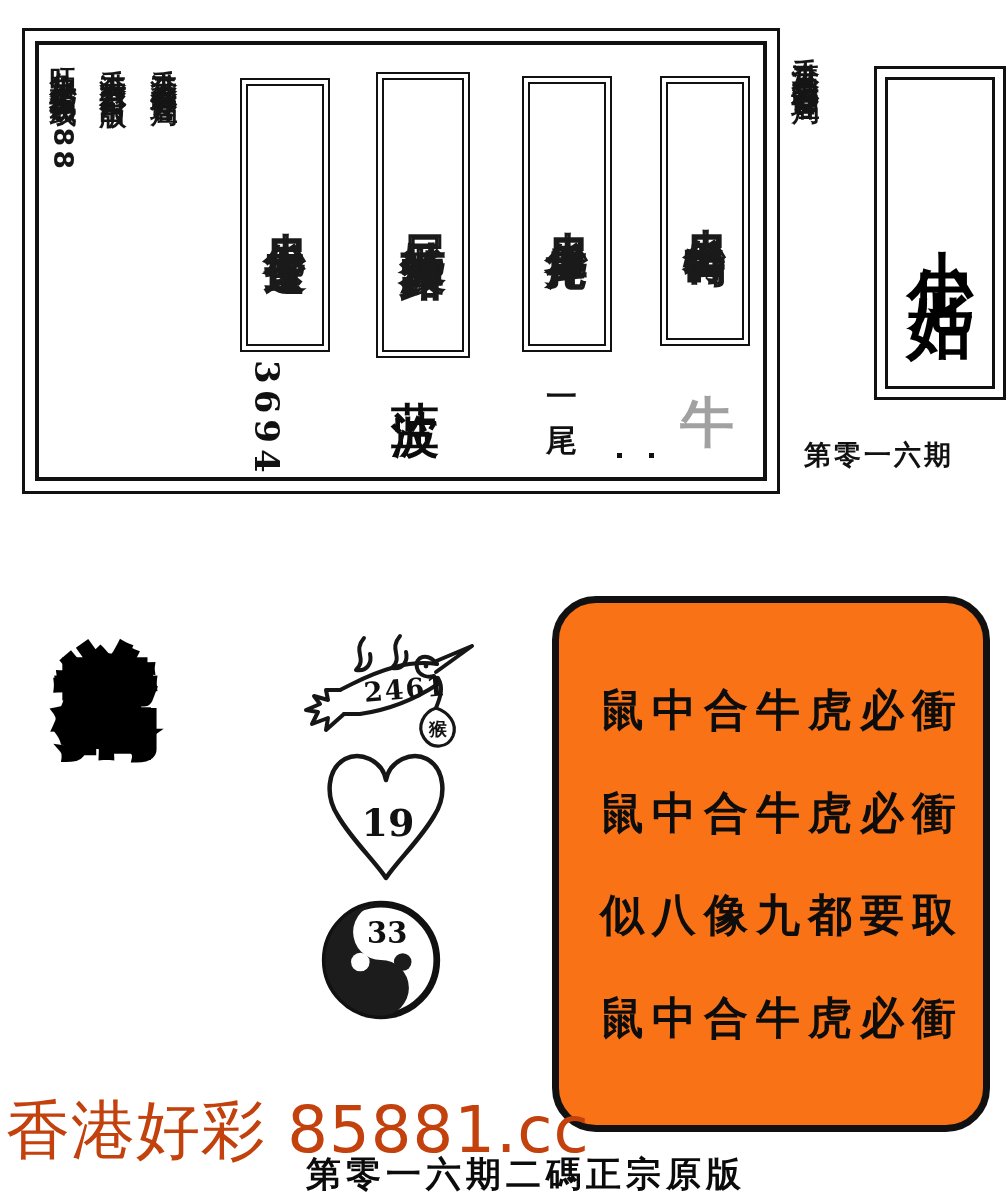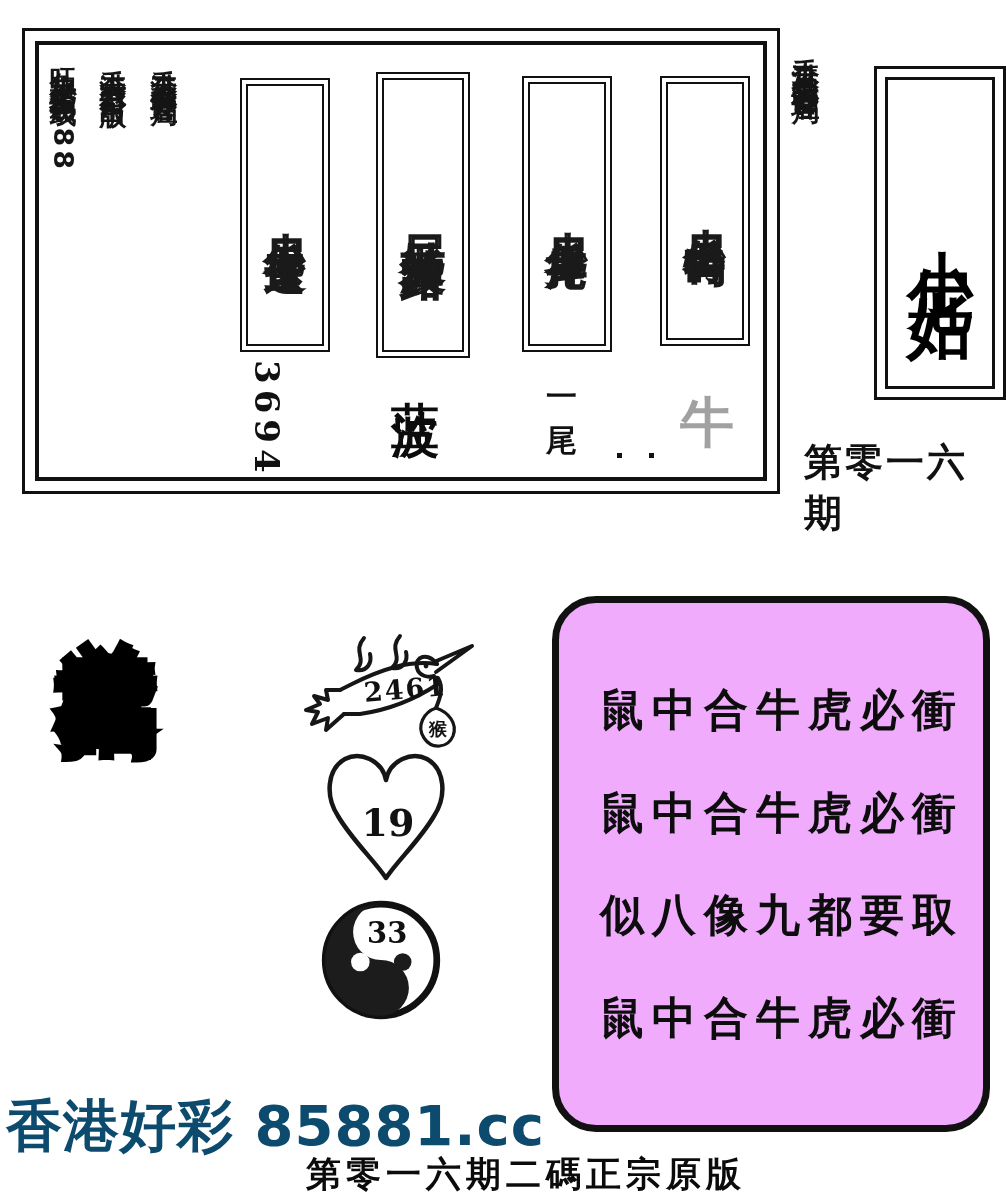--- a/index.html
+++ b/index.html
@@ -26,40 +26,40 @@
 
   .side-col{writing-mode:vertical-rl;text-orientation:mixed;font-size:27px;
         line-height:1;letter-spacing:4px;font-weight:600;color:#151515;}
 
   .brand-outer{position:absolute;border:3px solid #111;}
   .brand-inner{position:absolute;inset:8px;border:3px solid #111;
         display:flex;align-items:center;justify-content:center;}
   .brand-title{writing-mode:vertical-rl;text-orientation:upright;font-size:66px;
         font-weight:900;letter-spacing:24px;color:#000;line-height:1;}
 
-  .issue-no{font-family:"DejaVu Serif",serif;font-size:38px;font-weight:600;
+  .issue-no{font-family:"DejaVu Serif",serif;font-size:27px;font-weight:600;
         letter-spacing:3px;color:#111;}
 
   .big-title{writing-mode:vertical-rl;text-orientation:upright;font-size:100px;
         font-weight:900;letter-spacing:6px;line-height:1.04;color:#000;z-index:2;}
 
-  .verse-box{position:absolute;border:7px solid #111;border-radius:44px;background:#f0abfc;
+  .verse-box{position:absolute;border:7px solid #111;border-radius:44px;background:#f97316;
         display:flex;flex-direction:column;justify-content:space-evenly;
         padding:26px 24px 26px 41px;box-sizing:border-box;}
   .verse-line{font-family:"DejaVu Serif",serif;font-size:44px;font-weight:700;
         letter-spacing:8px;white-space:nowrap;color:#0d0d0d;line-height:1;}
 
   .value-num{font-family:"DejaVu Serif",serif;font-weight:700;font-size:34px;
         letter-spacing:6px;line-height:1;}
   .wave-val{font-weight:900;font-size:48px;letter-spacing:10px;line-height:1;color:#0c0c0c;}
   .tail-val{font-size:31px;font-weight:700;letter-spacing:22px;line-height:1;}
   .faded-zodiac{font-size:54px;font-weight:700;color:#919191;opacity:.85;line-height:1;}
   .dot{display:inline-block;width:5px;height:5px;background:#111;}
 
-  .watermark{font-size:56px;font-weight:700;letter-spacing:1px;color:#0c4a6e;
+  .watermark{font-size:64px;font-weight:400;letter-spacing:1px;color:#c2410c;
         white-space:nowrap;z-index:1;line-height:1;}
   .caption{font-family:"DejaVu Serif",serif;font-size:35px;font-weight:700;
         letter-spacing:5px;white-space:nowrap;color:#0b0b0b;z-index:3;line-height:1;}
 
   svg{display:block;}
   .ln{fill:none;stroke:#161616;stroke-width:4;stroke-linecap:round;stroke-linejoin:round;}
 </style>
 </head>
 <body>
 

